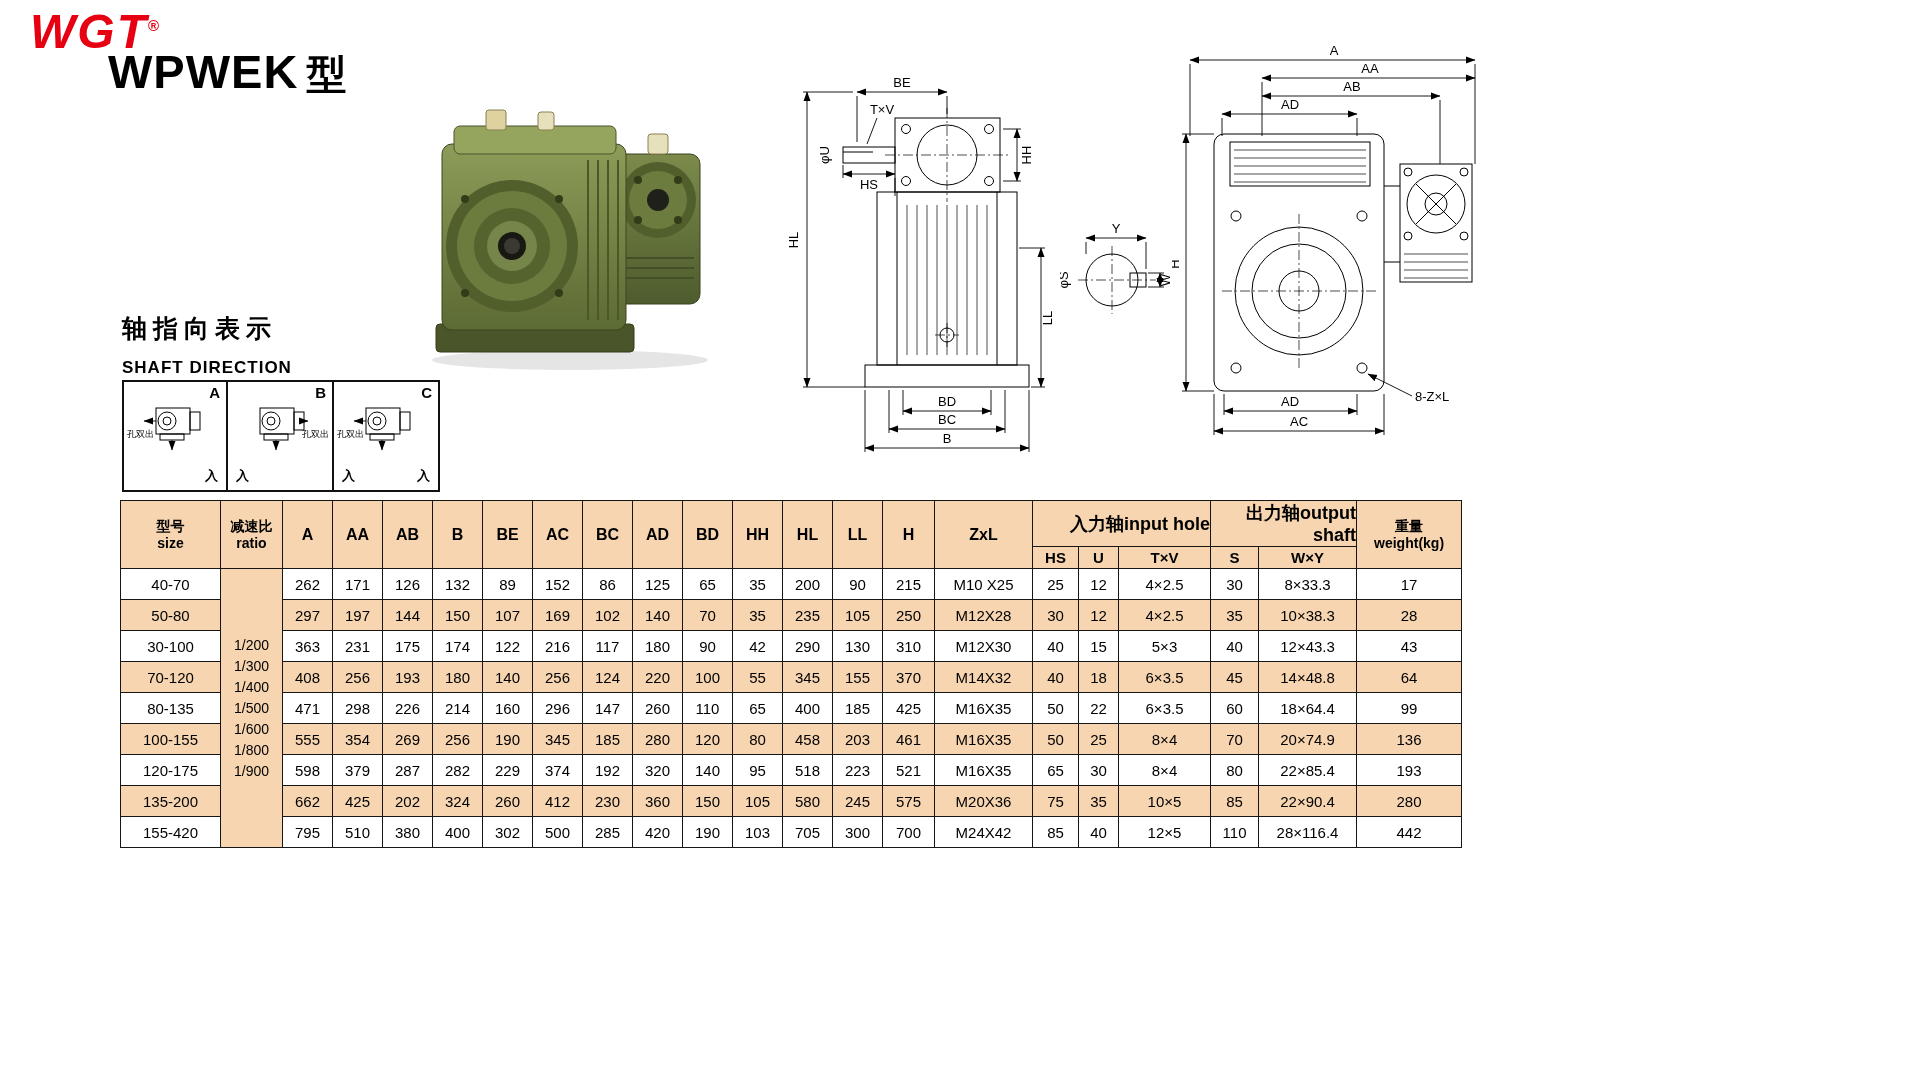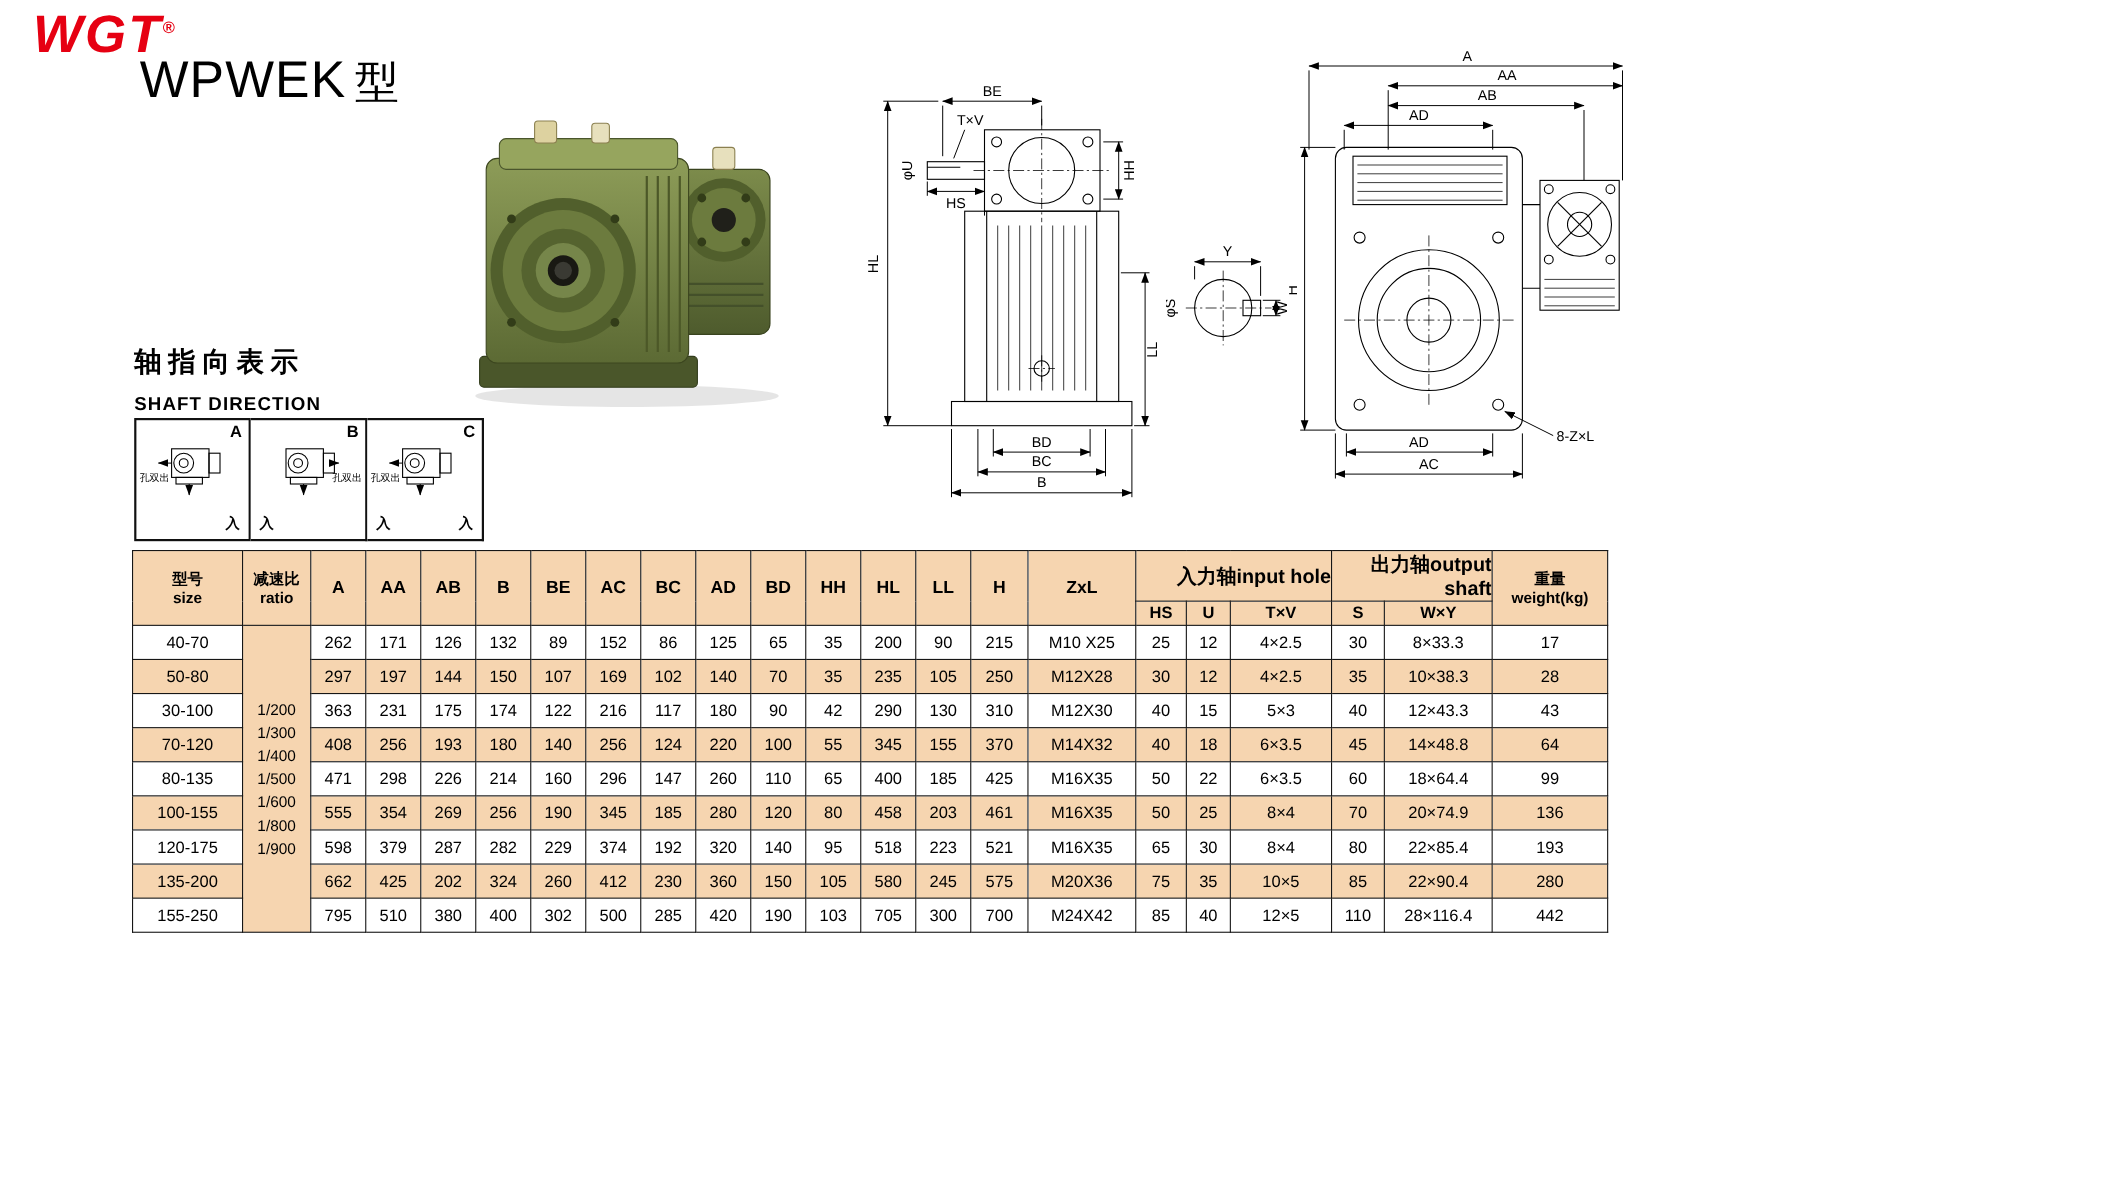--- a/index.html
+++ b/index.html
@@ -7,21 +7,21 @@
   body {
     width: 1920px; height: 1080px; background: #ffffff;
     font-family: "Liberation Sans", "DejaVu Sans", sans-serif; color: #000;
   }
   .page { position: relative; width: 1920px; height: 1080px; overflow: hidden; background: #fff; }
 
   .logo { position: absolute; left: 30px; top: 4px; font-size: 48px; font-weight: bold;
           font-style: italic; color: #e60012; letter-spacing: 2px; }
   .logo sup { font-size: 15px; font-style: normal; vertical-align: super; }
 
-  .title { position: absolute; left: 127px; top: 44px; font-size: 47px; font-weight: normal; letter-spacing: 1px; }
+  .title { position: absolute; left: 108px; top: 44px; font-size: 47px; font-weight: bold; letter-spacing: 1px; }
   .title .suffix { font-size: 40px; margin-left: 8px; }
 
   .sd-head { position: absolute; left: 122px; top: 312px; font-size: 25px; font-weight: bold; letter-spacing: 6px; }
   .sd-sub  { position: absolute; left: 122px; top: 358px; font-size: 17px; font-weight: bold; letter-spacing: 1px; }
 
   .sd-panels { position: absolute; left: 122px; top: 380px; display: flex; }
   .sd-panel { width: 106px; height: 112px; border: 2px solid #111; position: relative; background: #fff; }
   .sd-panel + .sd-panel { border-left: none; }
   .sd-panel .corner { position: absolute; top: 2px; right: 6px; font-size: 15px; font-weight: bold; }
   .sd-panel .hole-text { position: absolute; font-size: 9px; text-align: center; }
@@ -574,21 +574,21 @@
             <td>575</td>
             <td>M20X36</td>
             <td>75</td>
             <td>35</td>
             <td>10×5</td>
             <td>85</td>
             <td>22×90.4</td>
             <td>280</td>
           </tr>
           <tr>
-            <td class="size-cell">155-250</td>
+            <td class="size-cell">155-420</td>
             <td>795</td>
             <td>510</td>
             <td>380</td>
             <td>400</td>
             <td>302</td>
             <td>500</td>
             <td>285</td>
             <td>420</td>
             <td>190</td>
             <td>103</td>

